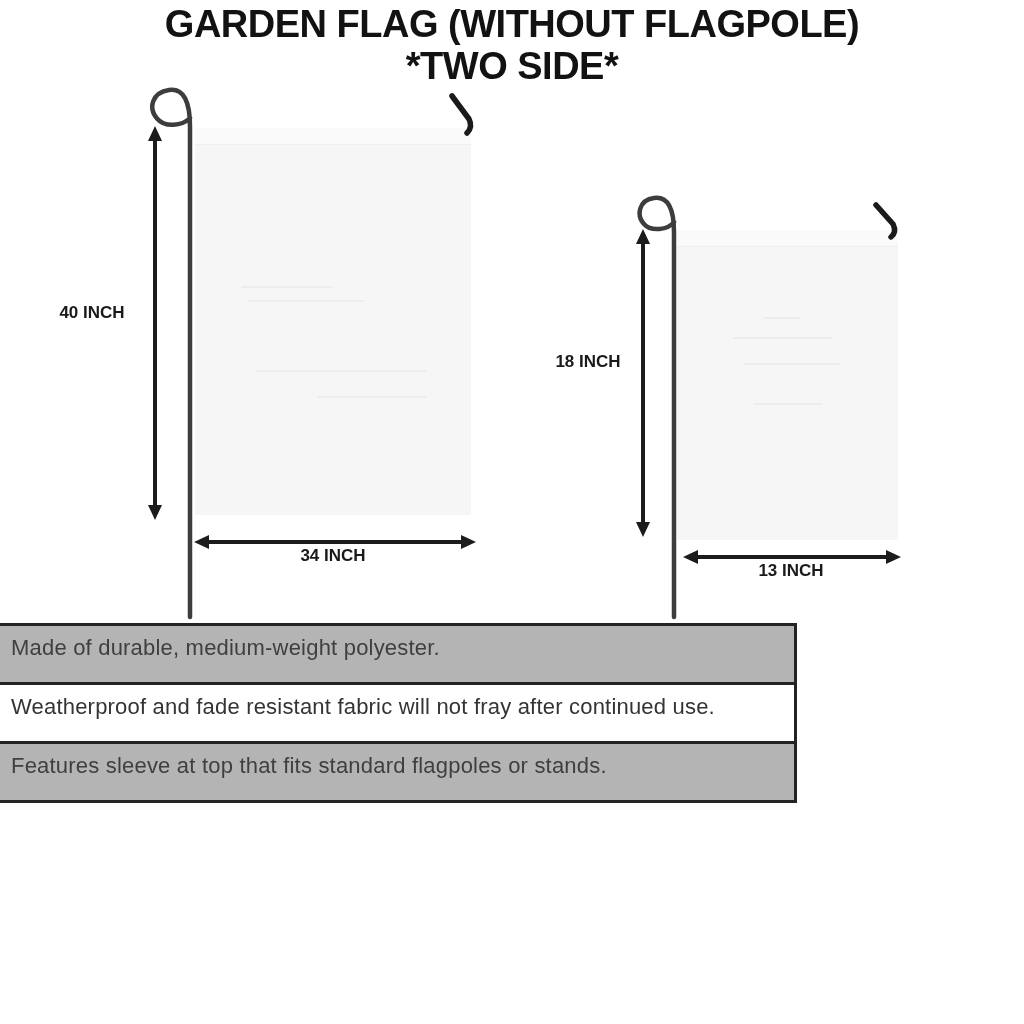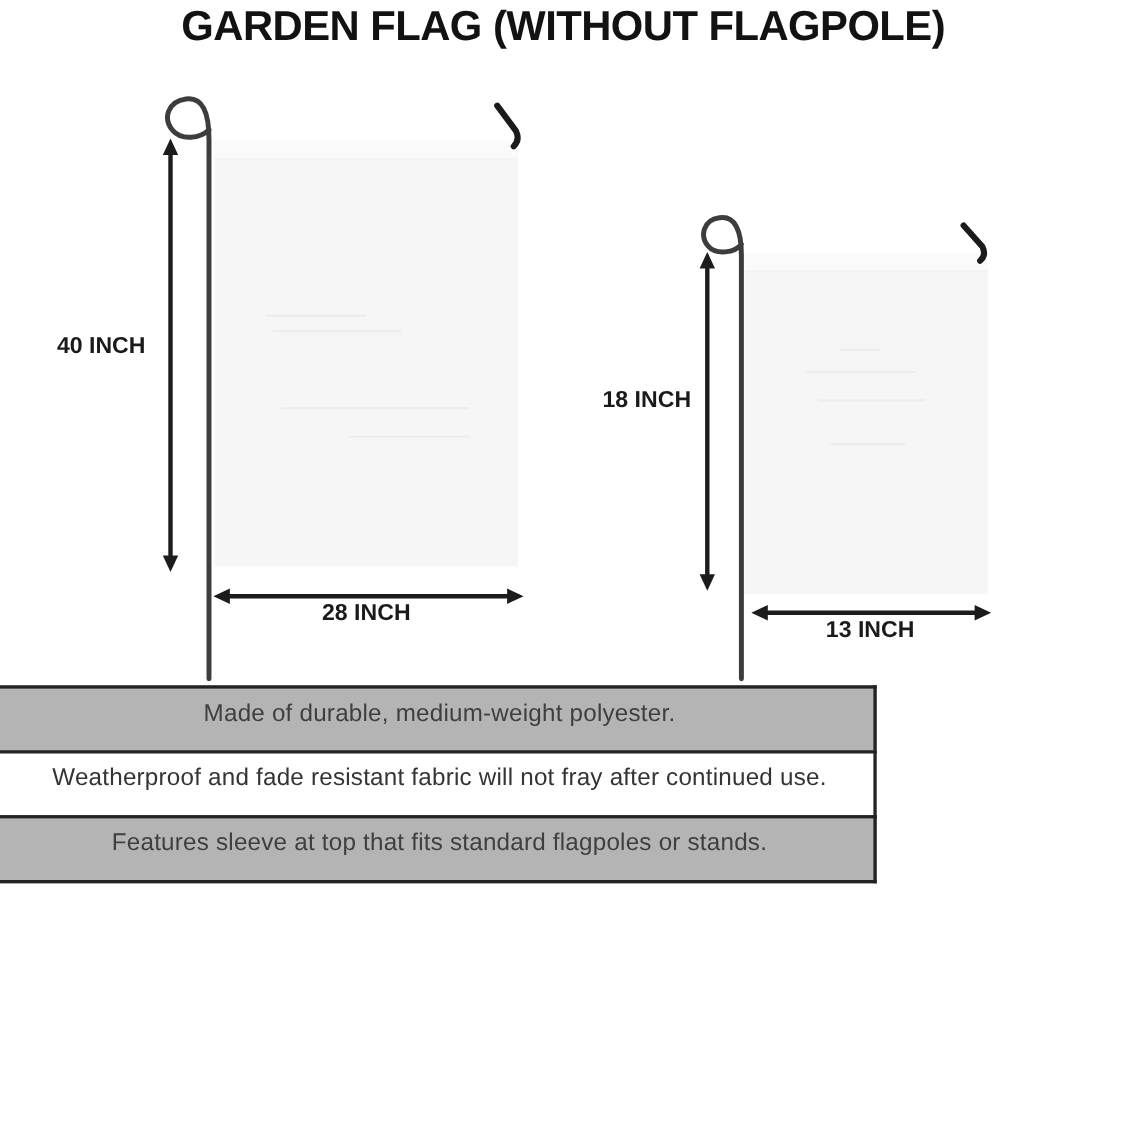--- a/index.html
+++ b/index.html
@@ -51,21 +51,21 @@
   .shape-overlay {
     position: absolute;
     left: 0; top: 0;
     pointer-events: none;
   }
 
   
   .dim-label {
     position: absolute;
     font-weight: 700;
-    font-size: 21px;
+    font-size: 17px;
     color: #1a1a1a;
     text-align: center;
     white-space: nowrap;
   }
   .label-h-large { left: 36px;  top: 303px; width: 112px; }
   .label-w-large { left: 258px; top: 546px; width: 150px; }
   .label-h-small { left: 518px; top: 352px; width: 140px; }
   .label-w-small { left: 716px; top: 561px; width: 150px; }
 
   
@@ -77,33 +77,33 @@
   .info-row {
     height: 62px;
     border: 3px solid #232323;
     border-left: none;
     padding: 9px 6px 0 11px;
     font-size: 22px;
     line-height: 25px;
     color: #3f3f3f;
     letter-spacing: 0.2px;
     overflow: hidden;
-    text-align: center;
   }
   .info-row + .info-row { margin-top: -3px; }
   .info-row.gray  { background: #b4b4b4; }
   .info-row.white { background: #ffffff; color: #343434; }
 </style>
 </head>
 <body>
 
 <div class="canvas">
 
   <div class="title">
     <div>GARDEN FLAG (WITHOUT FLAGPOLE)</div>
+    <div>*TWO SIDE*</div>
   </div>
 
   <div class="flag flag-large">
     <div class="sleeve"></div>
     <div class="crease" style="left:46px; top:158px; width:92px;"></div>
     <div class="crease" style="left:52px; top:172px; width:118px;"></div>
     <div class="crease" style="left:60px; top:242px; width:172px;"></div>
     <div class="crease" style="left:122px; top:268px; width:110px;"></div>
   </div>
 
@@ -152,21 +152,21 @@
     </g>
 
     <g stroke="#1c1c1c" fill="#1c1c1c">
       <line x1="696" y1="557" x2="888" y2="557" stroke-width="4"></line>
       <polygon points="683,557 698,550 698,564" stroke="none"></polygon>
       <polygon points="901,557 886,550 886,564" stroke="none"></polygon>
     </g>
   </svg>
 
   <div class="dim-label label-h-large">40 INCH</div>
-  <div class="dim-label label-w-large">28 INCH</div>
+  <div class="dim-label label-w-large">34 INCH</div>
   <div class="dim-label label-h-small">18 INCH</div>
   <div class="dim-label label-w-small">13 INCH</div>
 
   <div class="info-table">
     <div class="info-row gray">
       <span>Made of durable, medium-weight polyester.</span>
     </div>
     <div class="info-row white">
       <span>Weatherproof and fade resistant fabric will not fray after continued use.</span>
     </div>

